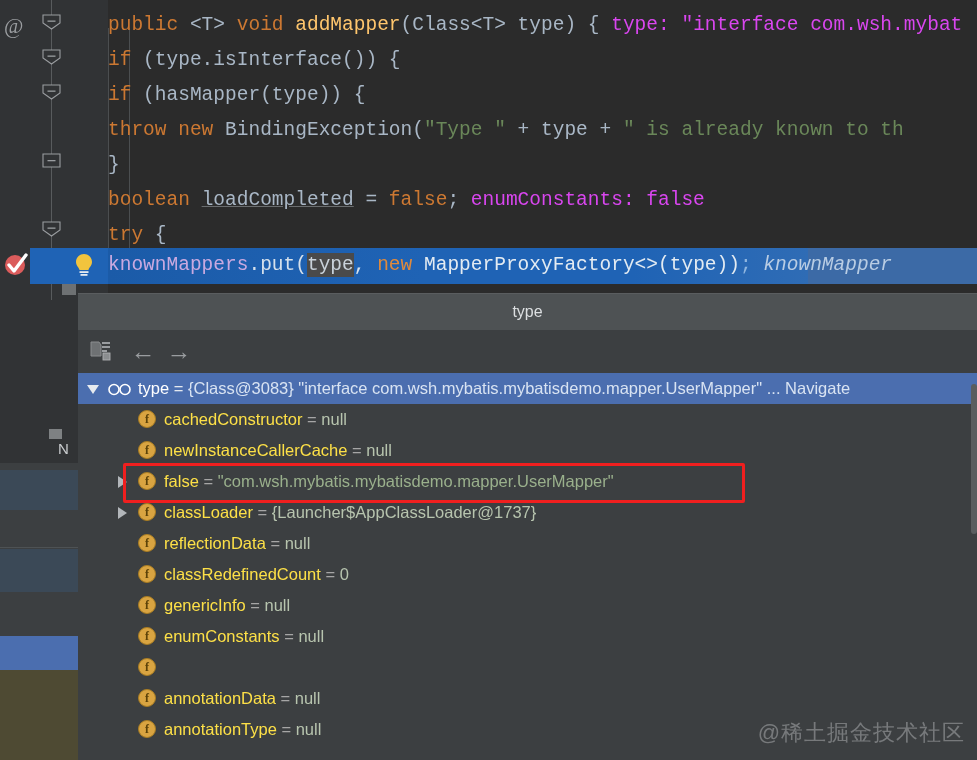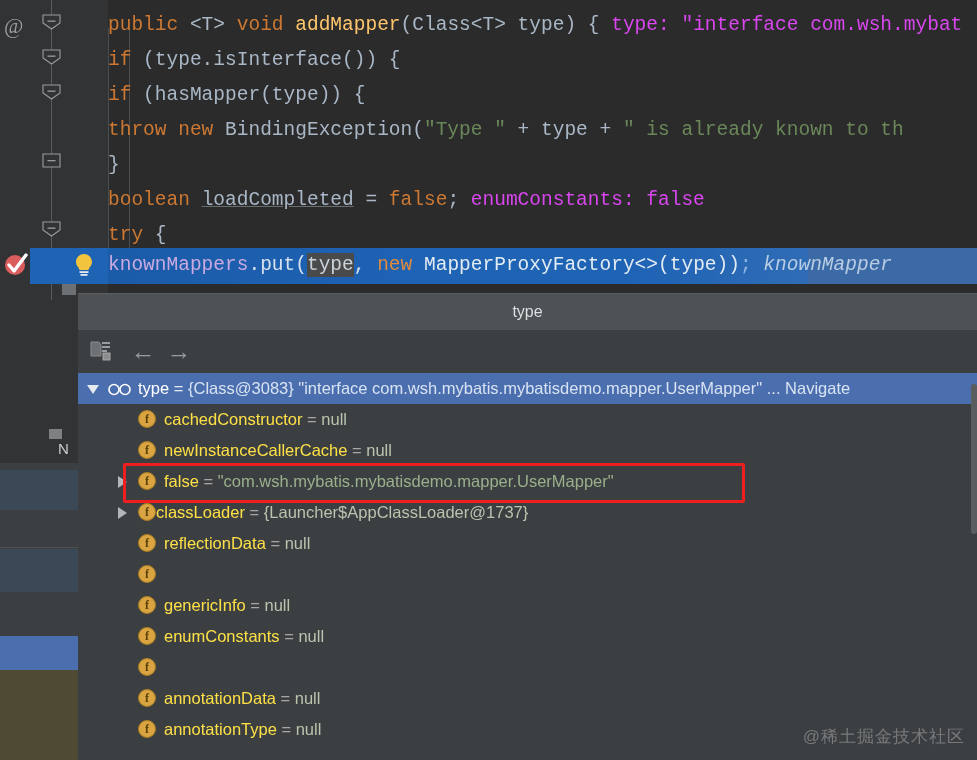--- a/index.html
+++ b/index.html
@@ -242,21 +242,21 @@
   .red-box {
     position: absolute; left: 123px; top: 463px;
     width: 622px; height: 40px;
     border: 3px solid #f01f1f;
     border-radius: 2px;
     pointer-events: none;
   }
 
   .watermark {
     position: absolute; right: 12px; bottom: 12px;
-    font-size: 17px;
+    font-size: 22px;
     color: rgba(190,193,196,0.45);
     font-family: "Liberation Sans", sans-serif;
     letter-spacing: 1px;
   }
 
   .scrollbar-v {
     position: absolute; right: 0; top: 0;
     width: 6px; height: 467px;
     background: transparent;
   }
@@ -399,28 +399,29 @@
             <path d="M3 1 L12 7 L3 13 Z" fill="#b2b6ba"></path>
           </svg>
           <div class="f-badge" style="left: 60px; top: 6px;">f</div>
           <span style="position: absolute; left: 86px; top: 0px;"><span class="n-name">false </span><span class="n-eq">= </span><span class="n-val-str">"com.wsh.mybatis.mybatisdemo.mapper.UserMapper"</span></span>
         </div>
         <div class="tree-row" style="top: 124px;">
           <svg class="twisty" viewBox="0 0 14 14" style="left: 37px; top: 9px;">
             <path d="M3 1 L12 7 L3 13 Z" fill="#b2b6ba"></path>
           </svg>
           <div class="f-badge" style="left: 60px; top: 6px;">f</div>
-          <span style="position: absolute; left: 78px; top: 0px;"><span class="n-name">classLoader </span><span class="n-eq">= </span><span class="n-val">{Launcher$AppClassLoader@1737}</span></span>
+          <span style="position: absolute; left: 86px; top: 0px;"><span class="n-name">classLoader </span><span class="n-eq">= </span><span class="n-val">{Launcher$AppClassLoader@1737}</span></span>
         </div>
         <div class="tree-row" style="top: 155px;">
           <div class="f-badge" style="left: 60px; top: 6px;">f</div>
           <span style="position: absolute; left: 86px; top: 0px;"><span class="n-name">reflectionData </span><span class="n-eq">= </span><span class="n-val">null</span></span>
         </div>
         <div class="tree-row" style="top: 186px;">
           <div class="f-badge" style="left: 60px; top: 6px;">f</div>
+          <span style="position: absolute; left: 86px; top: 0px;"><span class="n-name">classRedefinedCount </span><span class="n-eq">= </span><span class="n-val">0</span></span>
         </div>
         <div class="tree-row" style="top: 217px;">
           <div class="f-badge" style="left: 60px; top: 6px;">f</div>
           <span style="position: absolute; left: 86px; top: 0px;"><span class="n-name">genericInfo </span><span class="n-eq">= </span><span class="n-val">null</span></span>
         </div>
         <div class="tree-row" style="top: 248px;">
           <div class="f-badge" style="left: 60px; top: 6px;">f</div>
           <span style="position: absolute; left: 86px; top: 0px;"><span class="n-name">enumConstants </span><span class="n-eq">= </span><span class="n-val">null</span></span>
         </div>
         <div class="tree-row" style="top: 279px;">

